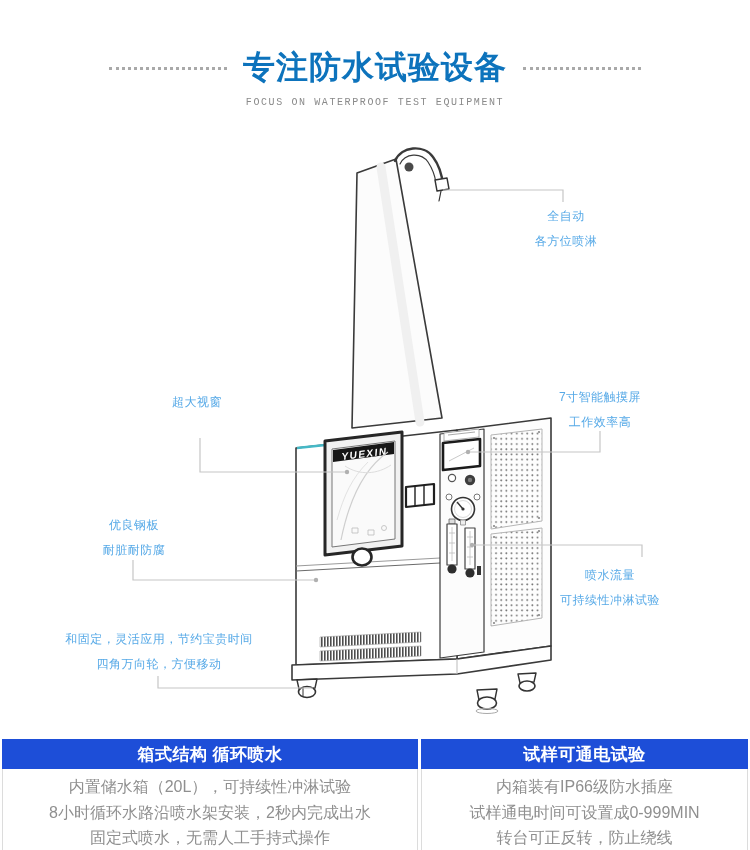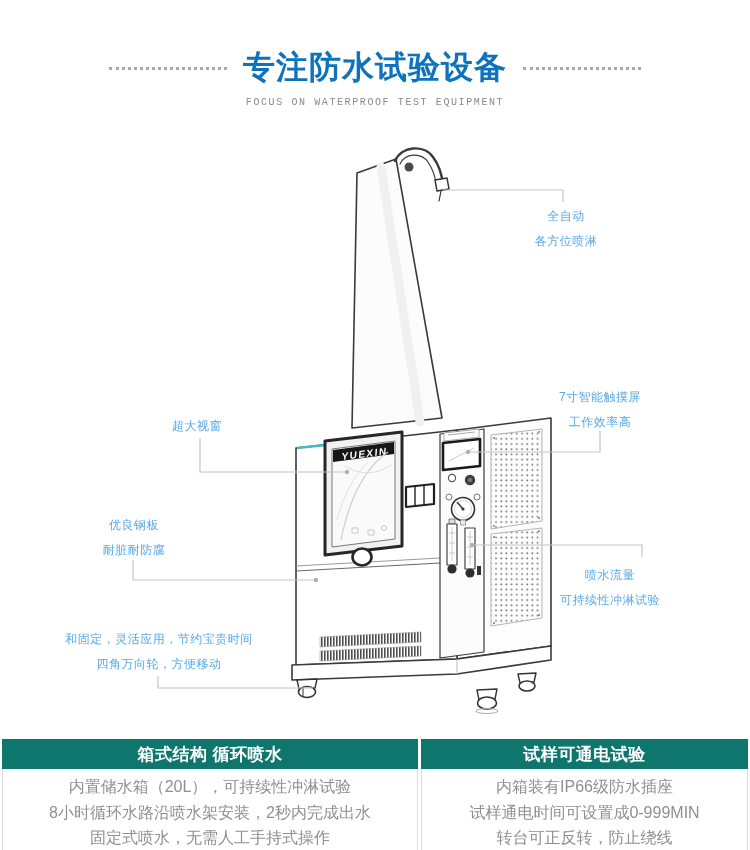--- a/index.html
+++ b/index.html
@@ -23,34 +23,34 @@
   }
   
   .machine-svg { position: absolute; top: 0; left: 0; }
   
   .callout {
     position: absolute; color: #56a9e7; font-size: 12px; line-height: 25px;
     text-align: center; letter-spacing: 0.5px; white-space: nowrap;
   }
   .co-auto   { top: 204px; left: 480px; width: 172px; }
   .co-screen { top: 385px; left: 515px; width: 170px; }
-  .co-window { top: 414px; left: 127px; width: 140px; }
+  .co-window { top: 390px; left: 127px; width: 140px; }
   .co-steel  { top: 513px; left:  59px; width: 150px; }
   .co-flow   { top: 563px; left: 526px; width: 168px; }
   .co-wheel  { top: 627px; left:  24px; width: 270px; }
   
   .features {
     position: absolute; top: 739px; left: 2px; right: 2px;
     display: flex; gap: 3px;
   }
   .feature-card { display: flex; flex-direction: column; }
   .card-left  { flex: 0 0 416px; }
   .card-right { flex: 1; }
   .feature-header {
-    height: 30px; background: #0f766e; color: #ffffff;
+    height: 30px; background: #1d4ed8; color: #ffffff;
     font-size: 17px; font-weight: bold; letter-spacing: 0.5px;
     display: flex; align-items: center; justify-content: center;
   }
   .feature-body {
     border: 1px solid #dcdcdc; border-top: none;
     padding: 5px 2px 7px; text-align: center;
     color: #8f8f8f; font-size: 16px; line-height: 25.5px;
   }
 </style>
 </head>

